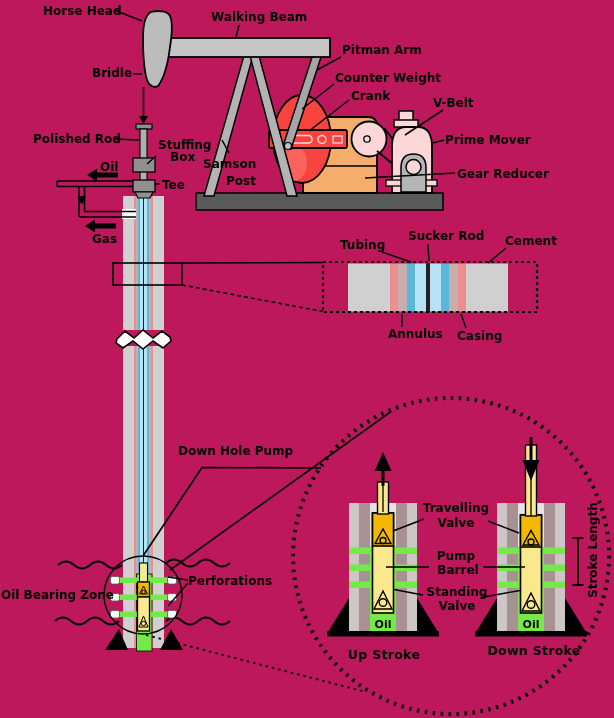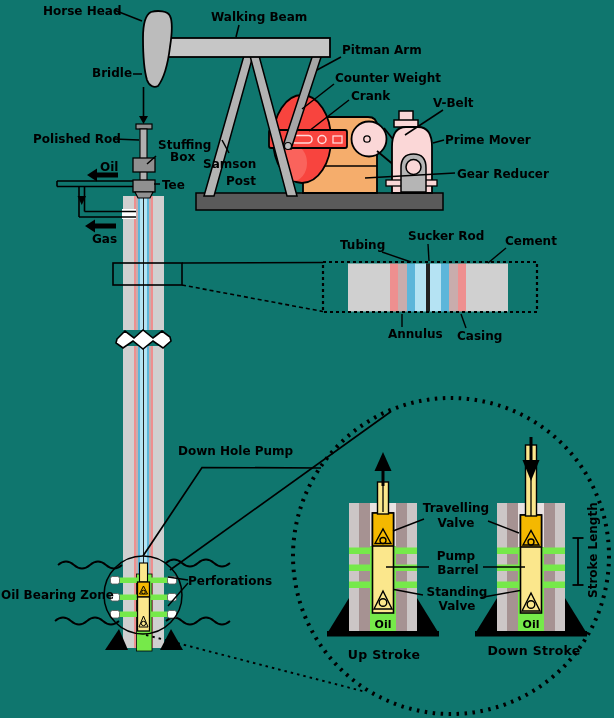--- a/index.html
+++ b/index.html
@@ -1,16 +1,16 @@
 <!DOCTYPE html>
 <html><head>
 <meta charset="utf-8">
 <style>
   html,body{margin:0;padding:0;background:#fff;}
-  .stage{position:relative;width:614px;height:718px;background:#0f766e;overflow:hidden;
+  .stage{position:relative;width:614px;height:718px;background:#be185d;overflow:hidden;
          font-family:"DejaVu Sans","Liberation Sans",sans-serif;}
   svg text{font-family:"DejaVu Sans","Liberation Sans",sans-serif;font-weight:bold;
            fill:#000;font-size:12px;}
   svg text.small{font-size:11px;}
   svg text.big{font-size:12.5px;letter-spacing:.3px;}
 </style>
 </head>
 <body>
 
 <div class="stage">

